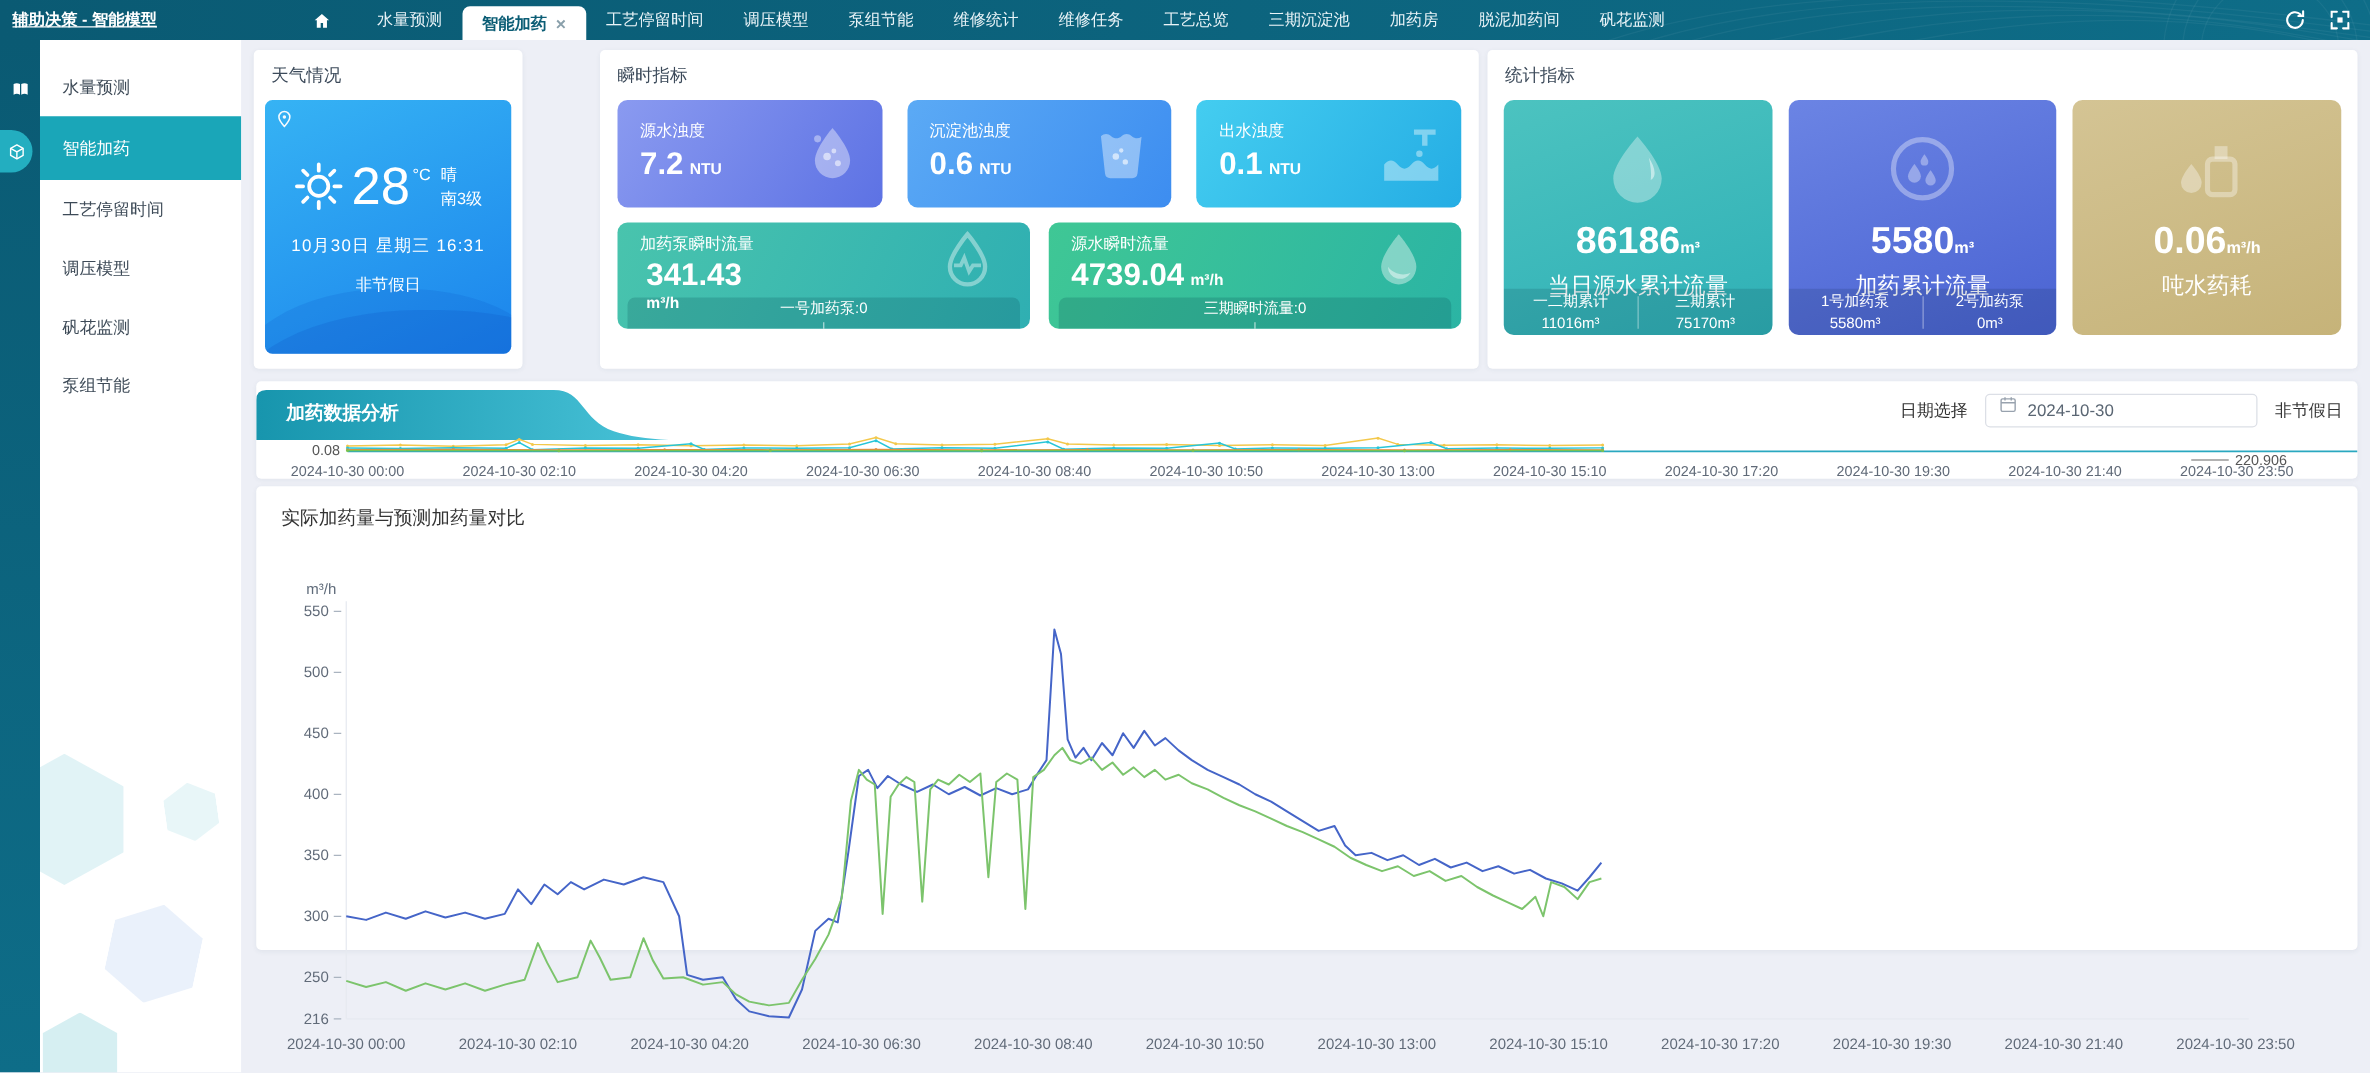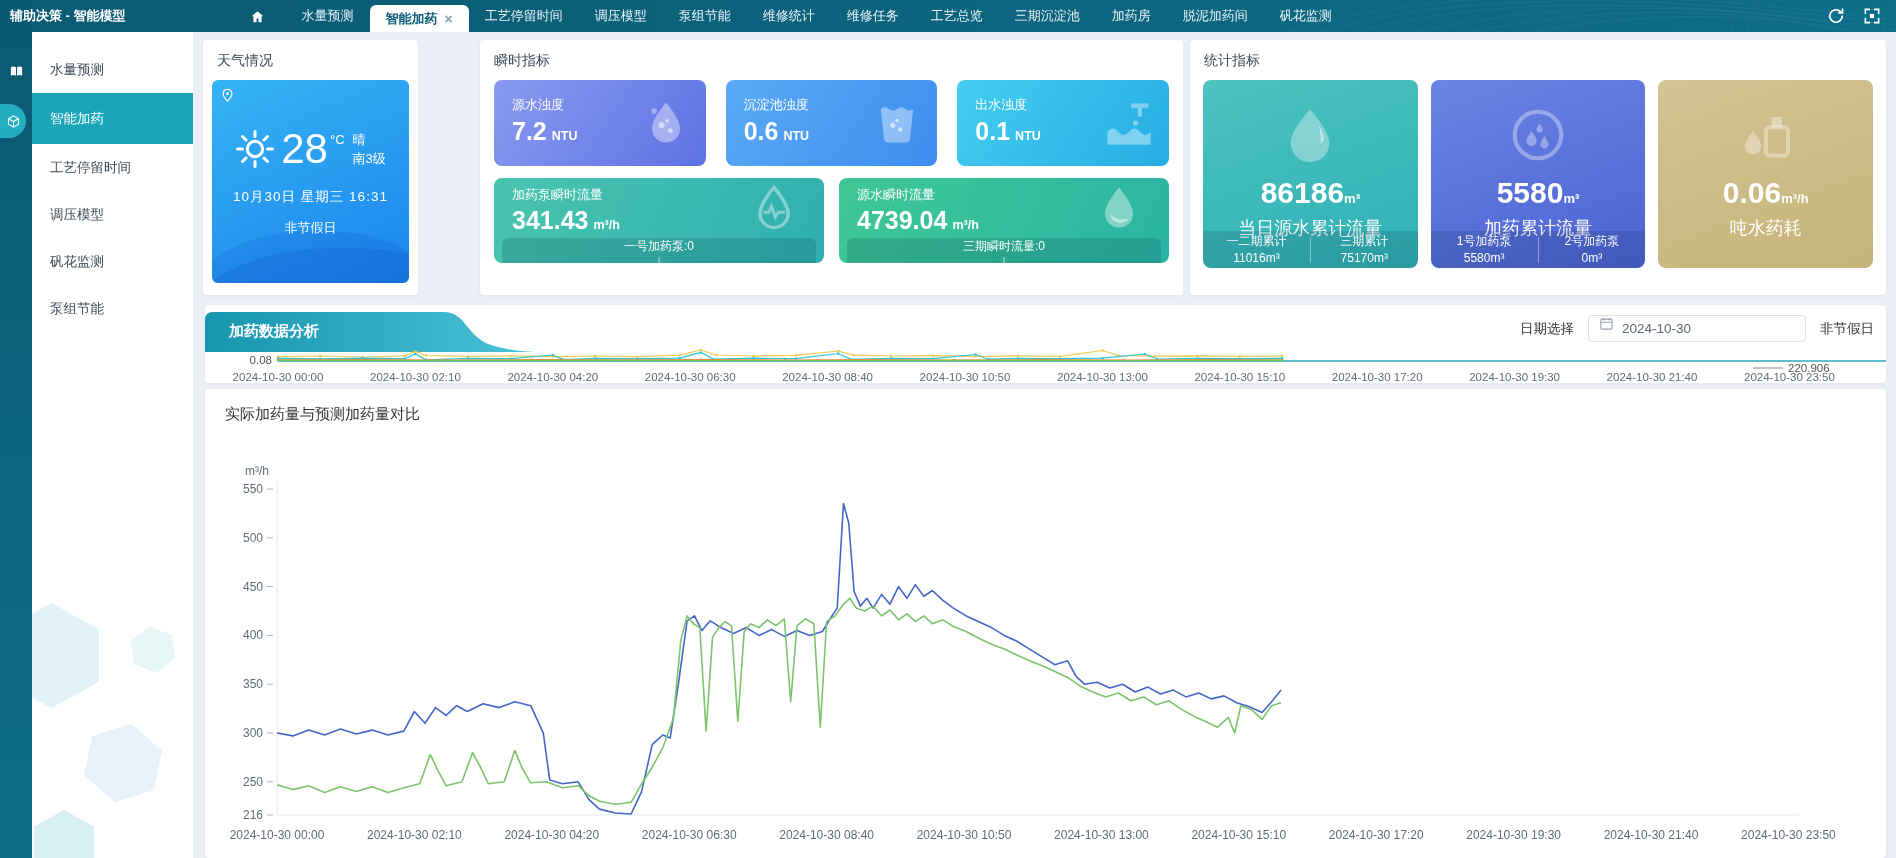--- a/index.html
+++ b/index.html
@@ -1,21 +1,21 @@
 <!DOCTYPE html>
 <html><head>
 <meta charset="utf-8">
 <style>
   * { box-sizing: border-box; margin: 0; padding: 0; }
   html,body { width:1896px; height:858px; overflow:hidden; font-family:"Liberation Sans","DejaVu Sans",sans-serif; background:#edeff6; }
 
   
   .topbar { position:relative; height:32px; background:linear-gradient(90deg,#0a5a73,#0e6d88); display:flex; align-items:center; color:#fff; z-index:5; overflow:hidden; }
   .topbar-waves { position:absolute; right:0; top:0; height:32px; width:900px; opacity:.5; pointer-events:none; }
-  .app-title { font-size:13px; font-weight:bold; margin-left:10px; white-space:nowrap; z-index:1; }
+  .app-title { font-size:13px; font-weight:bold; margin-left:10px; white-space:nowrap; z-index:1;text-decoration:underline; }
   .home-btn { margin-left:118px; width:28px; height:32px; display:flex; align-items:center; justify-content:center; cursor:pointer; z-index:1; }
   .tab-bar { display:flex; align-items:flex-end; height:32px; margin-left:14px; z-index:1; }
   .tab { height:32px; display:flex; align-items:center; padding:0 16px; font-size:13px; color:#eaf4f8; cursor:pointer; white-space:nowrap; }
   .tab.active { background:#fff; color:#0b5d75; height:27px; margin-top:5px; border-radius:6px 6px 0 0; font-weight:bold; }
   .tab-close { margin-left:7px; color:#8aa0ab; font-size:14px; line-height:1; }
   .topbar-actions { margin-left:auto; margin-right:14px; display:flex; gap:16px; z-index:1; }
   .icon-btn { width:20px; height:20px; color:#fff; cursor:pointer; }
   .icon-btn svg { width:100%; height:100%; }
 
   
@@ -86,21 +86,21 @@
   .ribbon-label { position:absolute; left:24px; top:0; line-height:38px; color:#fff; font-size:15px; font-weight:bold; z-index:1; }
   .date-row { position:absolute; right:12px; top:10px; display:flex; align-items:center; gap:14px; }
   .date-label { font-size:13.5px; color:#333; }
   .date-input { width:218px; height:27px; border:1px solid #dcdfe6; border-radius:4px; background:#fff; display:flex; padding:0 10px; gap:8px; }
   .date-input input { border:none; outline:none; font-size:13.5px; color:#5a6673; width:150px; background:transparent; font-family:inherit; }
   .cal-icon { width:15px; height:15px; color:#98a2ae; flex:none; }
   .holiday-status { font-size:13.5px; color:#333; }
   #mini-svg { position:absolute; left:0; top:44px; }
 
   
-  #chart-card { left:12px; top:357px; width:1681px; height:469px; }
+  #chart-card { left:12px; top:357px; width:1681px; height:371px; }
   .chart-title { font-size:15px; color:#333; padding:16px 0 0 20px; }
   .chart-legend { position:absolute; left:0; right:0; top:46px; display:flex; justify-content:center; gap:26px; }
   .legend-item { display:flex; align-items:center; gap:7px; cursor:pointer; }
   .lg-line { width:22px; height:3px; border-radius:2px; position:relative; }
   .lg-dot { position:absolute; width:9px; height:9px; border-radius:50%; left:6px; top:-3px; }
   .legend-label { font-size:12.5px; color:#333; }
   #main-svg { position:absolute; left:6px; top:74px; }
 
   text { font-family:"Liberation Sans","DejaVu Sans",sans-serif; }
 </style>
@@ -298,21 +298,21 @@
                   <path fill="currentColor" d="M13 3h8v2h-3v4h-2V5h-3V3z"></path>
                   <circle cx="15" cy="12" r="1.2" fill="currentColor"></circle>
                   <path fill="currentColor" d="M2 16q2.5-3 5 0t5 0 5 0 5 0V22H2v-6z"></path>
                 </svg></span>
             </div>
           </div>
         <div class="inst-row2">
             <div class="flow-tile" style="background: linear-gradient(115deg, rgb(73, 196, 173), rgb(47, 175, 178));">
               <div class="flow-main">
                 <div class="inst-label" style="top: 8px;">加药泵瞬时流量</div>
-                <div class="inst-valrow" style="top: 28px;">
+                <div class="inst-valrow" style="top: 28px; flex-direction: column;">
                   <span class="inst-value">341.43</span>
                   <span class="inst-unit">m³/h</span>
                 </div>
                 <span class="tile-icon" style="right: 24px;"><svg viewBox="0 0 24 24">
                     <path fill="none" stroke="currentColor" stroke-width="1.6" d="M12 2.5S5.5 10 5.5 14.5a6.5 6.5 0 0 0 13 0C18.5 10 12 2.5 12 2.5z"></path>
                     <path fill="none" stroke="currentColor" stroke-width="1.4" d="M7 14h2.5l1.3-2.8 1.8 5 1.4-2.2H17"></path>
                   </svg></span>
               </div>
               <div class="flow-footer">
                 <span>一号加药泵:0</span>

